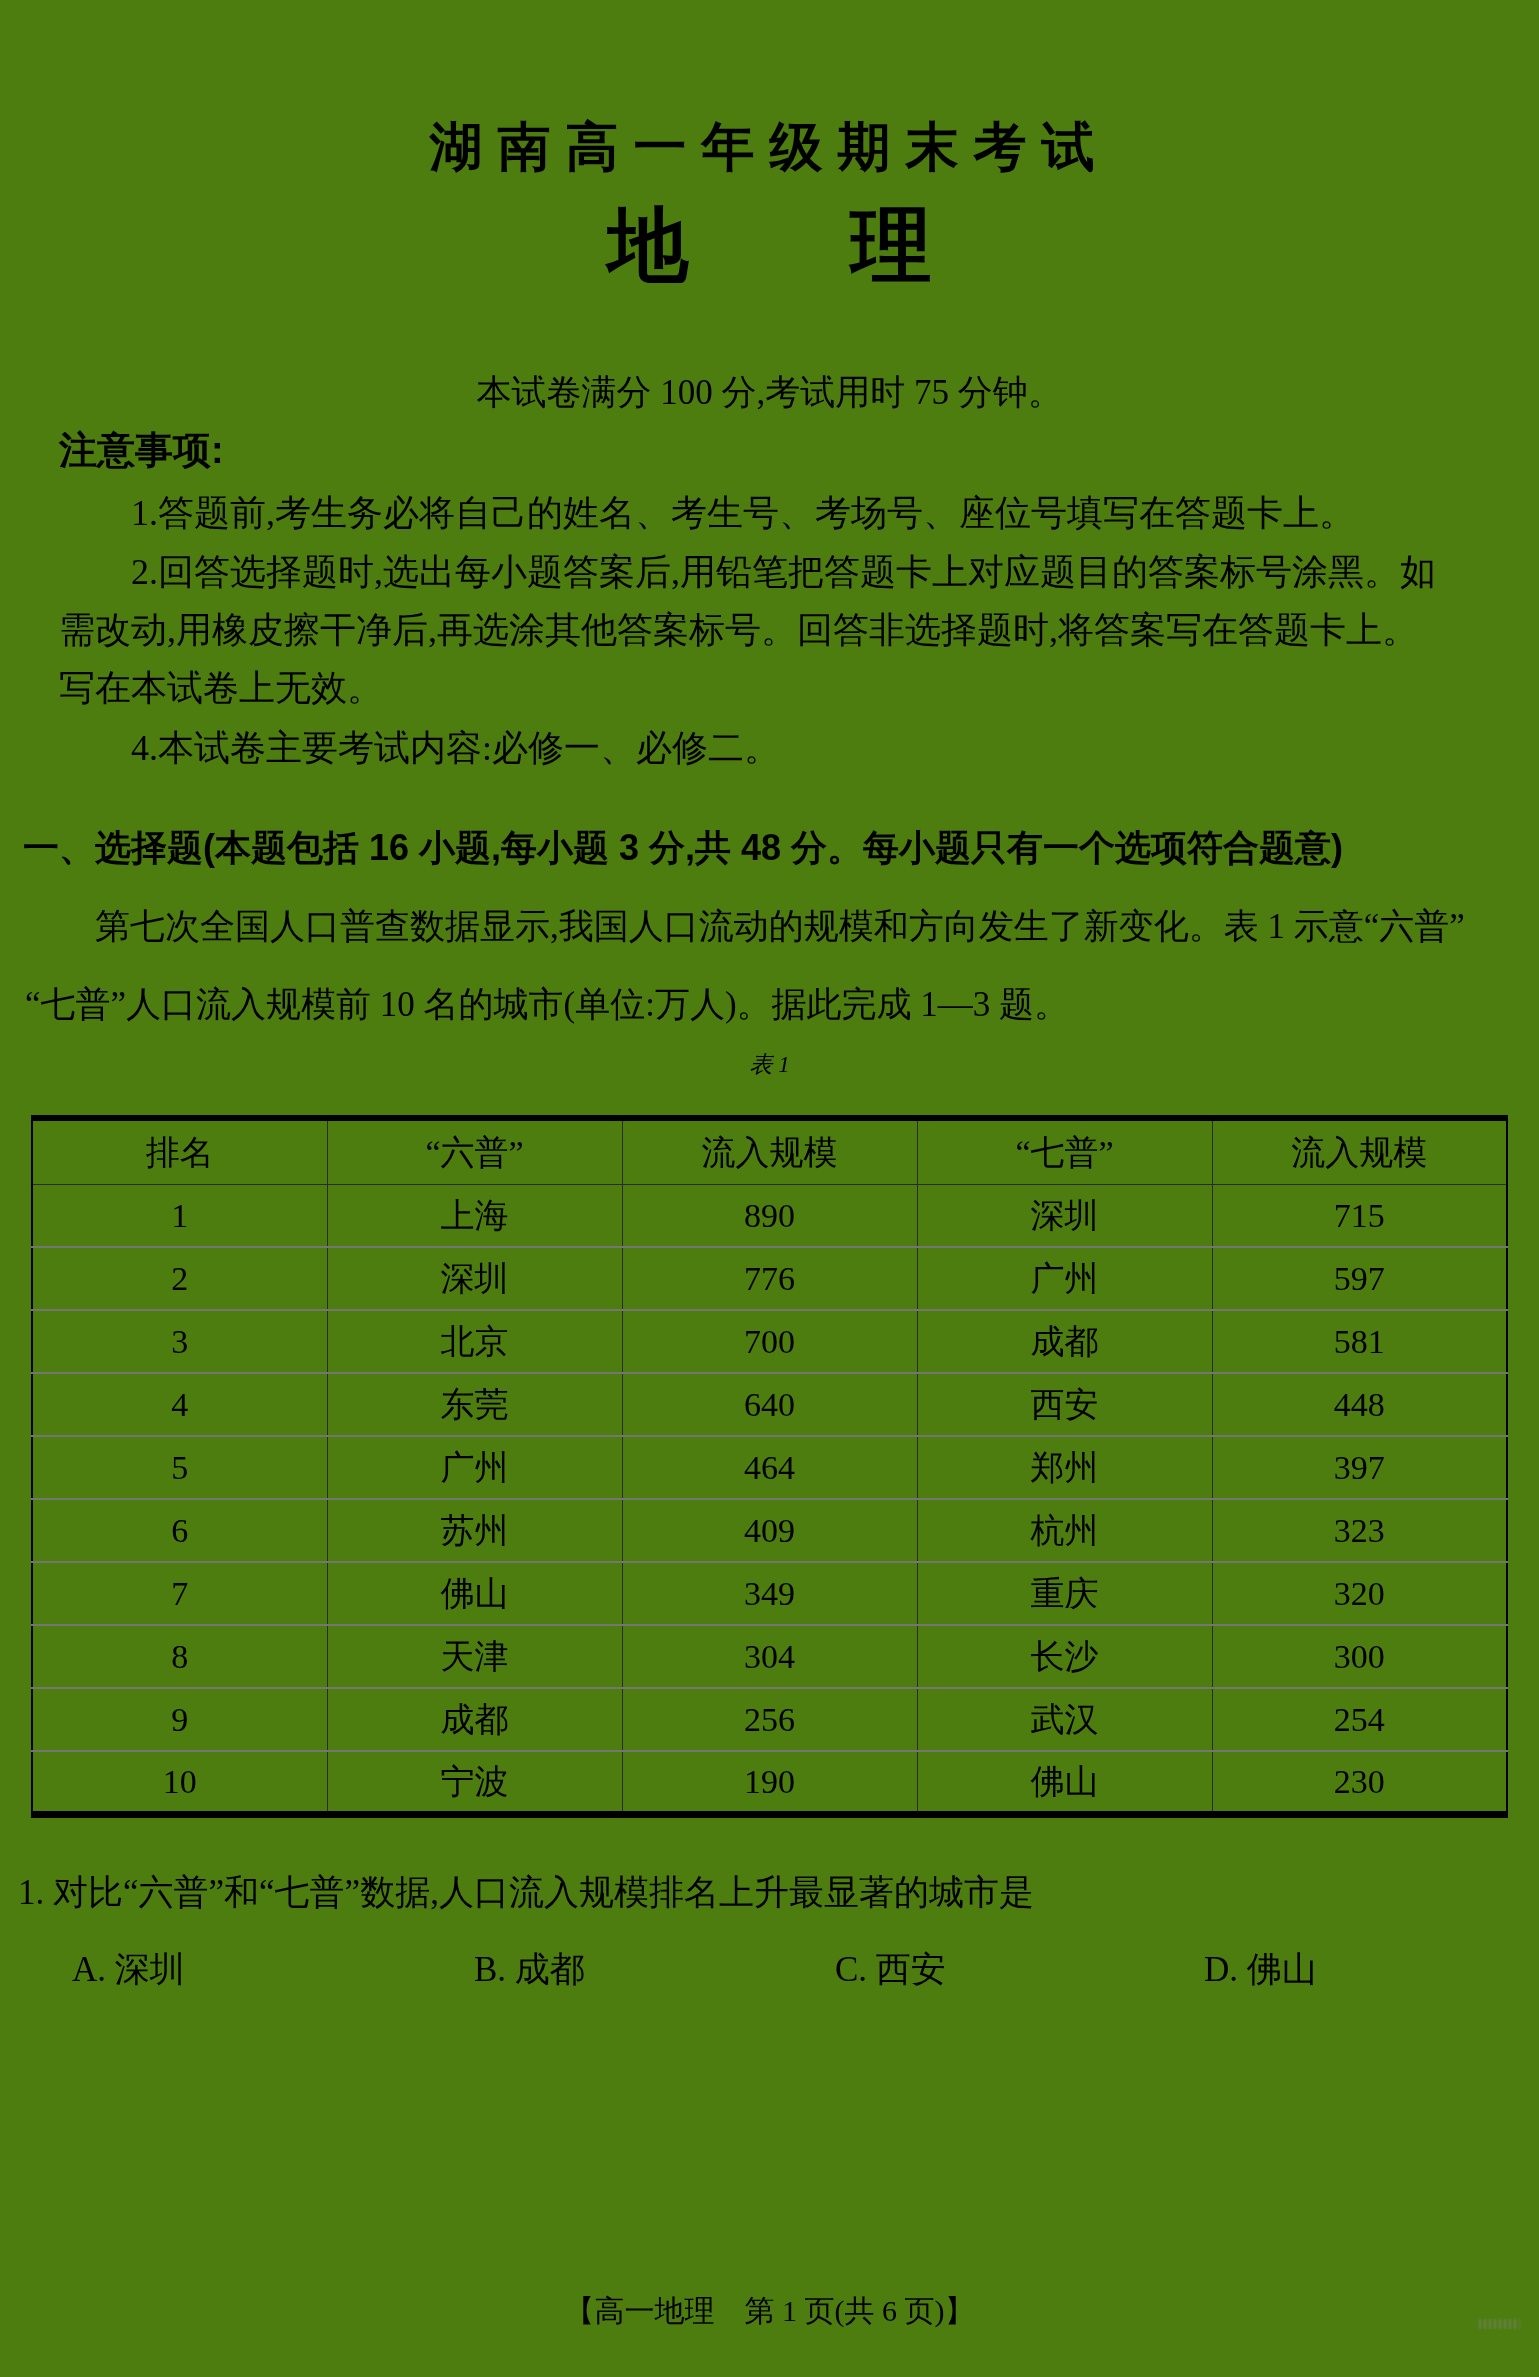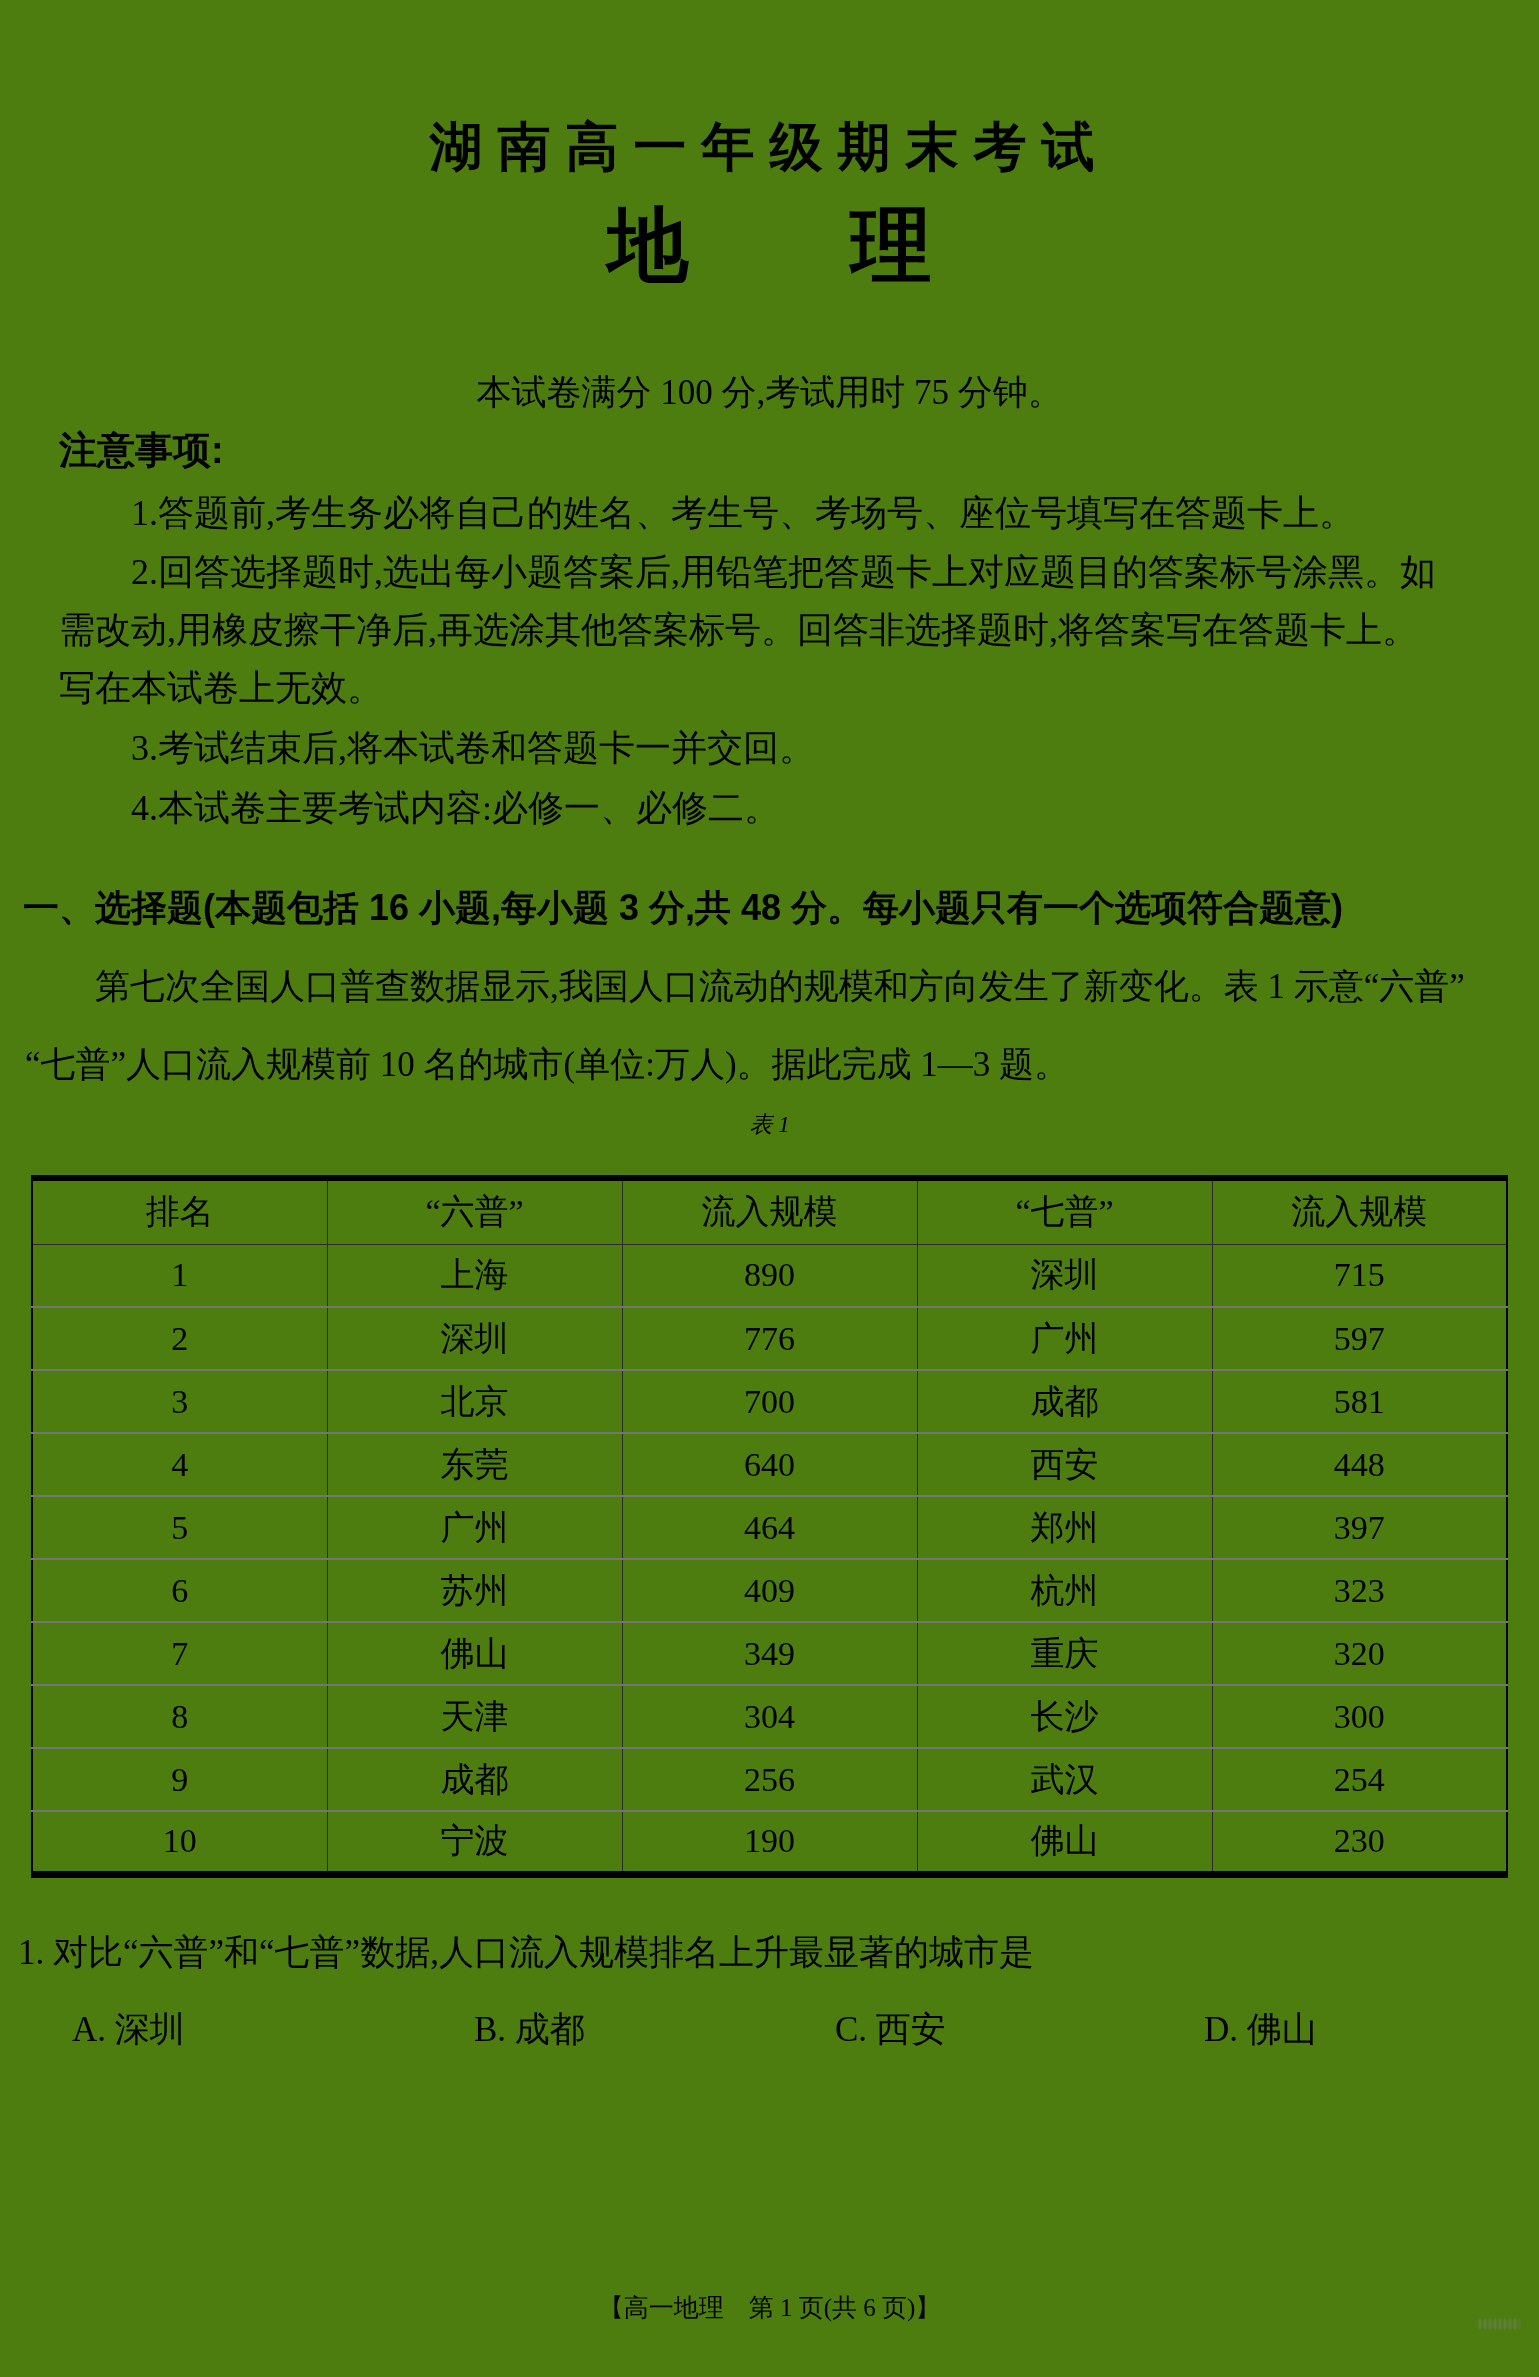--- a/index.html
+++ b/index.html
@@ -122,21 +122,21 @@
   }
   .opt { white-space: nowrap; }
 
   
   .pagefoot {
     position: absolute;
     top: 2291px;
     left: 0;
     width: 100%;
     text-align: center;
-    font-size: 25px;
+    font-size: 30px;
   }
   .corner {
     position: absolute;
     left: 1479px;
     top: 2319px;
     width: 41px;
     height: 10px;
     opacity: .55;
     filter: blur(0.8px);
     background: repeating-linear-gradient(90deg, #8a8a8a 0 2.5px, transparent 2.5px 5px);
@@ -152,21 +152,20 @@
   <p class="meta">本试卷满分 100 分,考试用时 75 分钟。</p>
 
   <section class="notice">
     <h2 class="notice-heading">注意事项:</h2>
     <div class="notice-list">
 
         <p class="nitem">1.答题前,考生务必将自己的姓名、考生号、考场号、座位号填写在答题卡上。</p>
 
         <p class="nitem">2.回答选择题时,选出每小题答案后,用铅笔把答题卡上对应题目的答案标号涂黑。如需改动,用橡皮擦干净后,再选涂其他答案标号。回答非选择题时,将答案写在答题卡上。写在本试卷上无效。</p>
 
-        <p class="nitem">3.考试结束后,将本试卷和答题卡一并交回。</p>
 
         <p class="nitem">4.本试卷主要考试内容:必修一、必修二。</p>
       </div>
   </section>
 
   <section>
     <h2 class="sechead">一、选择题(本题包括 16 小题,每小题 3 分,共 48 分。每小题只有一个选项符合题意)</h2>
     <p class="intro">第七次全国人口普查数据显示,我国人口流动的规模和方向发生了新变化。表 1 示意“六普”“七普”人口流入规模前 10 名的城市(单位:万人)。据此完成 1—3 题。</p>
     <p class="caption">表 1</p>
 

